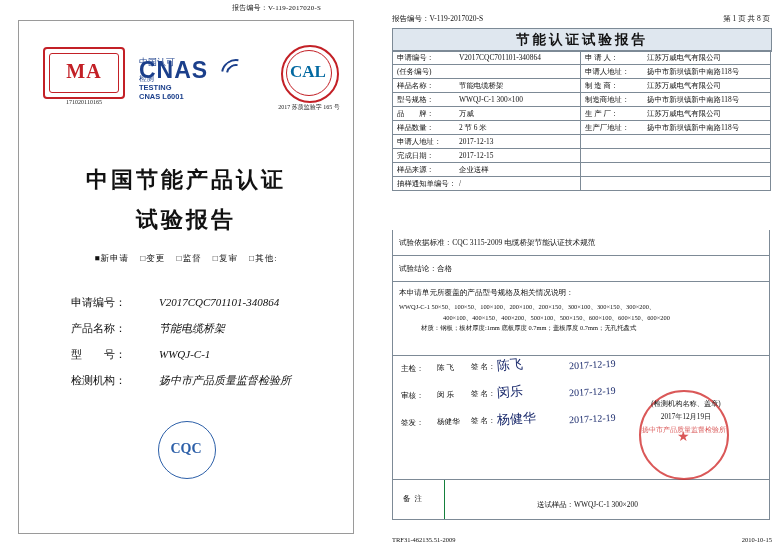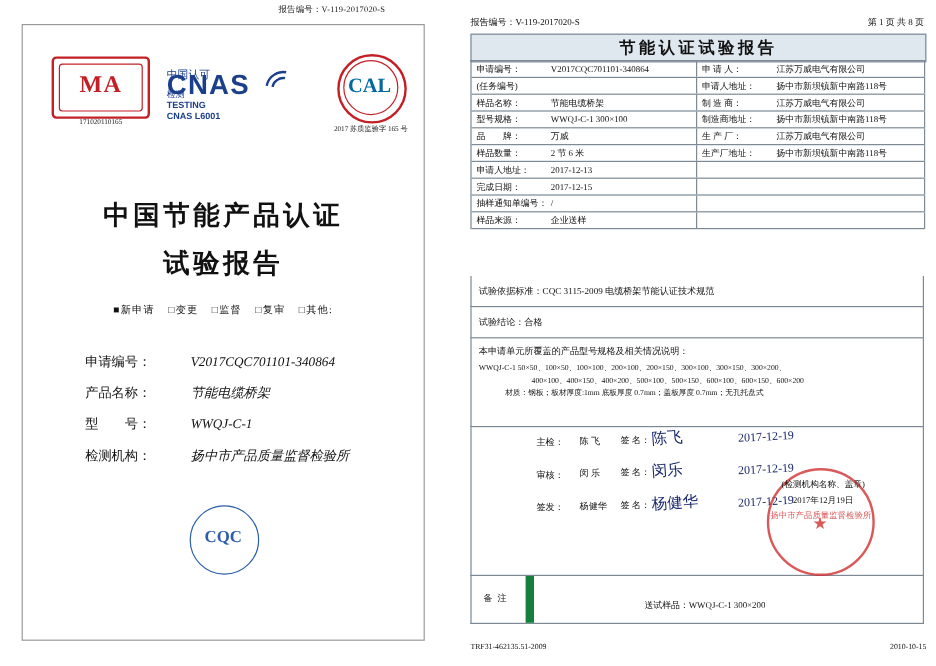--- a/index.html
+++ b/index.html
@@ -66,32 +66,32 @@
 
   .band{position:absolute;left:10px;width:378px;border:1px solid #7d8a96;border-top:none;box-sizing:border-box;font-size:7.6px;padding:5px 6px;}
   .band.basis{top:230px;height:26px;line-height:16px;}
   .band.concl{top:256px;height:26px;line-height:16px;}
   .band.scope{top:282px;height:74px;line-height:12px;}
   .band.scope .hd{font-size:7.6px;margin-bottom:3px;}
   .band.scope .ln{font-size:6.4px;line-height:10.5px;white-space:nowrap;}
   .band.scope .ind{padding-left:22px;text-indent:-22px;}
 
   .sign{position:absolute;left:10px;top:356px;width:378px;height:124px;border:1px solid #7d8a96;border-top:none;box-sizing:border-box;}
-  .sign .srow{position:relative;height:27px;font-size:7.6px;padding:8px 0 0 8px;box-sizing:border-box;margin-left:46px;}
+  .sign .srow{position:relative;height:27px;font-size:7.6px;padding:8px 0 0 8px;box-sizing:border-box;}
   .sign .name{position:absolute;left:44px;top:7px;font-size:7.6px;}
   .sign .sg{position:absolute;left:78px;top:6px;font-size:7.6px;}
   .sign .hw{position:absolute;left:104px;top:0px;font-size:13px;color:#1a2a6c;font-family:"Liberation Serif",serif;transform:rotate(-4deg);}
   .sign .hwdate{position:absolute;left:176px;top:3px;font-size:10px;color:#1a2a6c;transform:rotate(-3deg);}
   .sign .seal-box{position:absolute;right:8px;top:42px;width:150px;text-align:center;font-size:7.2px;line-height:13px;}
   .seal{position:absolute;right:40px;top:34px;width:86px;height:86px;border:2px solid #d02a2a;border-radius:50%;opacity:.78;}
   .seal .st{position:absolute;left:0;right:0;top:33px;text-align:center;color:#d02a2a;font-size:7px;}
   .seal .star{position:absolute;left:50%;top:36px;margin-left:-7px;color:#d02a2a;font-size:14px;}
 
   .note{position:absolute;left:10px;top:480px;width:378px;height:40px;border:1px solid #7d8a96;border-top:none;box-sizing:border-box;}
-  .note .nl{position:absolute;left:0;top:0;width:52px;height:100%;border-right:7px solid #15803d;font-size:7.6px;padding:14px 0 0 10px;box-sizing:border-box;letter-spacing:4px;}
+  .note .nl{position:absolute;left:0;top:0;width:52px;height:100%;border-right:1px solid #15803d;font-size:7.6px;padding:14px 0 0 10px;box-sizing:border-box;letter-spacing:4px;}
   .note .nr{position:absolute;left:52px;top:0;right:0;height:100%;font-size:7.4px;padding:20px 0 0 92px;box-sizing:border-box;}
 
   .r-foot-l{position:absolute;left:10px;top:536px;font-size:6.5px;}
   .r-foot-r{position:absolute;right:8px;top:536px;font-size:6.5px;}
 </style>
 </head>
 <body>
 
 <div class="page">
 
@@ -197,25 +197,25 @@
       </div>
       <div class="r2">
         <div class="cellL"><span class="k">申请人地址：</span><span>2017-12-13</span></div>
         <div class="cellR"></div>
       </div>
       <div class="r2">
         <div class="cellL"><span class="k">完成日期：</span><span>2017-12-15</span></div>
         <div class="cellR"></div>
       </div>
       <div class="r2">
+        <div class="cellL"><span class="k">样品来源：</span><span>企业送样</span></div>
+        <div class="cellR"></div>
+      </div>
+      <div class="r2">
         <div class="cellL"><span class="k">抽样通知单编号：</span><span>/</span></div>
-        <div class="cellR"></div>
-      </div>
-      <div class="r2">
-        <div class="cellL"><span class="k">样品来源：</span><span>企业送样</span></div>
         <div class="cellR"></div>
       </div>
     </div>
 
     <div class="band basis">试验依据标准：CQC 3115-2009 电缆桥架节能认证技术规范</div>
     <div class="band scope">
       <div class="hd">本申请单元所覆盖的产品型号规格及相关情况说明：</div>
       <div class="ln ind">WWQJ-C-1    50×50、100×50、100×100、200×100、200×150、300×100、300×150、300×200、</div>
       <div class="ln" style="padding-left:44px;">400×100、400×150、400×200、500×100、500×150、600×100、600×150、600×200</div>
       <div class="ln" style="padding-left:22px;">材质：钢板；板材厚度:1mm 底板厚度 0.7mm；盖板厚度 0.7mm；无孔托盘式</div>

